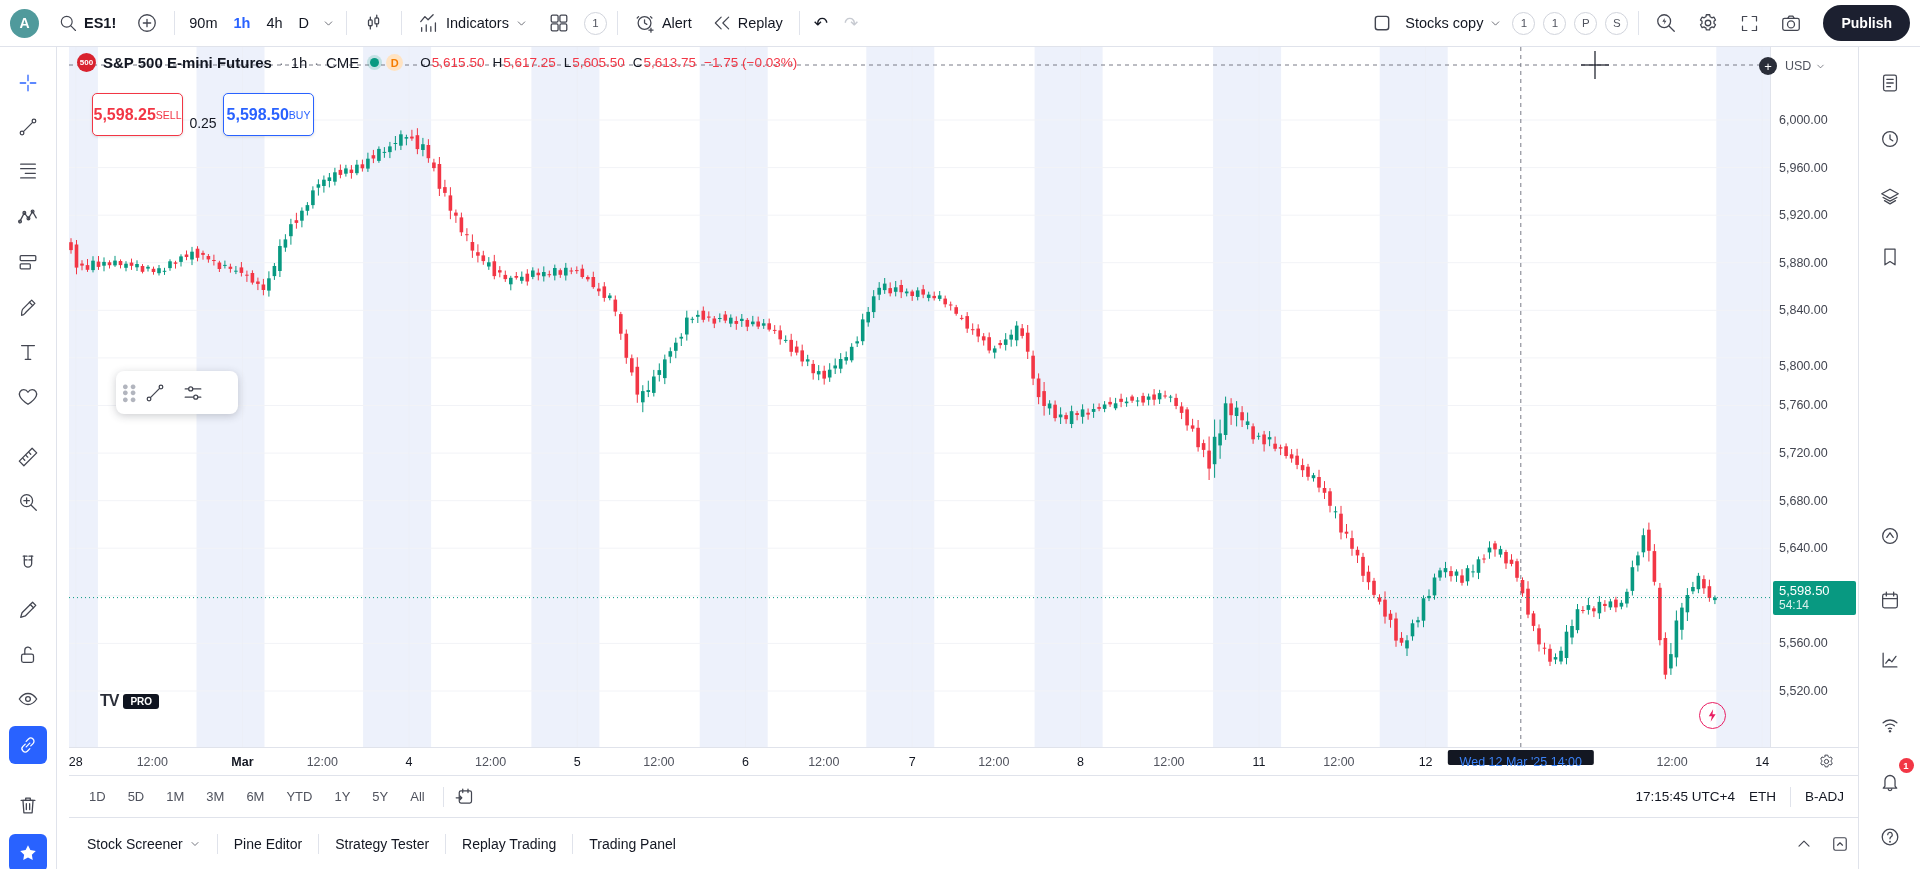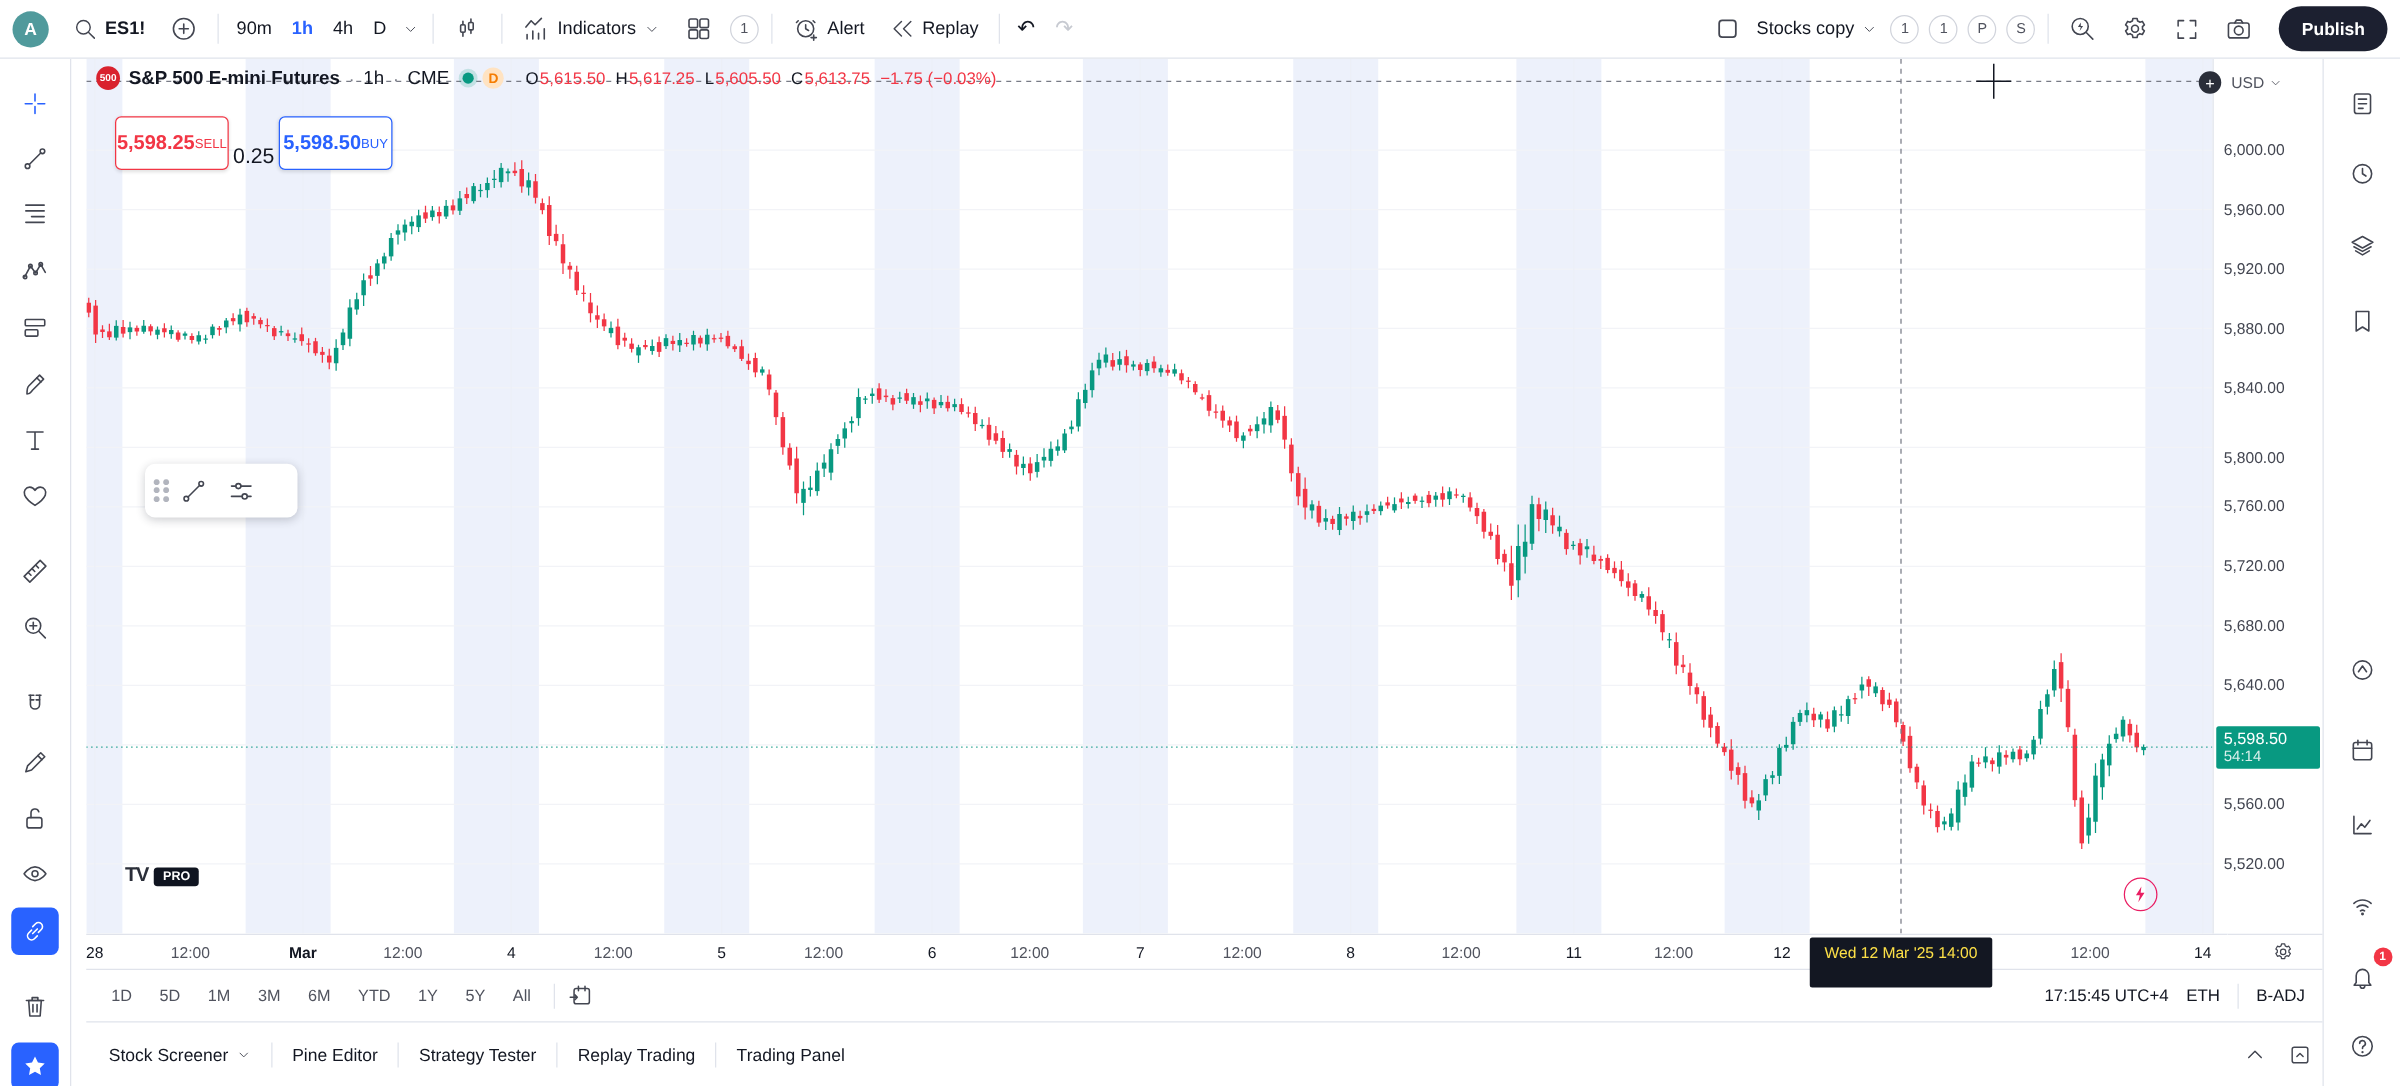--- a/index.html
+++ b/index.html
@@ -50,21 +50,21 @@
   #last-price-label { position:absolute; left:2px; width:83px; border-radius:2px; padding:2px 6px 3px;
     color:#fff; font-size:13px; text-align:left; transform:translateY(-50%); }
   #last-price-label .cd { font-size:12px; opacity:.85; }
 
   #time-axis { position:absolute; left:0; top:700px; width:1713px; height:28px; border-top:1px solid #e0e3eb; background:#fff; }
   .ta-tick { position:absolute; top:50%; transform:translate(-50%,-50%); font-size:12.5px; color:#50535e; white-space:nowrap; }
   .ta-tick.day { color:#131722; }
   .ta-tick.strong { font-weight:bold; }
   #ta-corner { position:absolute; left:1713px; top:700px; width:88px; height:28px; border-top:1px solid #e0e3eb;
     display:flex; align-items:center; justify-content:center; background:#fff; }
-  #crosshair-tooltip { position:absolute; top:2px; height:40px; line-height:24px; background:#131722; color:#fde047;
+  #crosshair-tooltip { position:absolute; top:2px; height:15px; line-height:24px; background:#131722; color:#3b82f6;
     font-size:12.5px; padding:0 12px; border-radius:2px; transform:translateX(-50%); white-space:nowrap; z-index:5; }
 
   
   #legend { position:absolute; left:8px; top:6px; display:flex; align-items:center; gap:7px; z-index:10; font-size:14px; }
   #symbol-logo { width:19px; height:19px; border-radius:50%; background:#d9222e; color:#fff; font-size:8px; font-weight:bold;
     display:flex; align-items:center; justify-content:center; }
   #legend .title { font-size:15px; font-weight:bold; color:#131722; cursor:pointer; }
   #legend .sep { color:#787b86; }
   #legend .meta { color:#131722; font-size:15px; }
   #status-dot { width:9px; height:9px; border-radius:50%; background:#089981; box-shadow:0 0 0 3px rgba(8,153,129,.18); margin-left:4px; }
@@ -74,21 +74,21 @@
   #ohlc .lt { color:#131722; margin-right:1px; }
   #ohlc .vl { color:#f23645; }
 
   #order-widget { position:absolute; left:23px; top:46px; display:flex; align-items:flex-start; z-index:10; }
   .ord-btn { width:91px; height:43px; background:#fff; border-radius:5px; display:flex; flex-direction:row;
     align-items:center; justify-content:center; cursor:pointer; box-shadow:0 1px 3px rgba(0,0,0,.12); }
   #sell-btn { border:1.5px solid #f23645; color:#f23645; }
   #buy-btn { border:1.5px solid #2962ff; color:#2962ff; }
   .ord-price { font-size:16px; font-weight:bold; }
   .ord-lab { font-size:10.5px; margin-top:1px; }
-  #spread { width:40px; text-align:center; font-size:17px; color:#131722; margin-top:22px; }
+  #spread { width:40px; text-align:center; font-size:14px; color:#131722; margin-top:22px; }
 
   #draw-popup { position:absolute; left:47px; top:324px; width:122px; height:43px; background:#fff; border-radius:8px;
     box-shadow:0 2px 8px rgba(42,46,57,.24); display:flex; align-items:center; padding:0 6px; gap:4px; z-index:10; }
   #draw-popup .handle { color:#b2b5be; letter-spacing:1px; font-size:11px; line-height:.6; width:12px; cursor:grab; }
   .dp-btn { width:34px; height:34px; border-radius:5px; display:flex; align-items:center; justify-content:center; cursor:pointer; color:#434651; }
 
   #watermark { position:absolute; left:31px; top:645px; display:flex; align-items:center; gap:5px; z-index:6; }
   #tv-mark { font-weight:bold; font-size:16px; color:#2a2e39; letter-spacing:-1px; }
   #pro-badge { background:#0f1420; color:#fff; font-size:10px; font-weight:bold; padding:2px 7px; border-radius:3px; }
   #flash-btn { position:absolute; left:1630px; top:655px; width:27px; height:27px; border-radius:50%;

